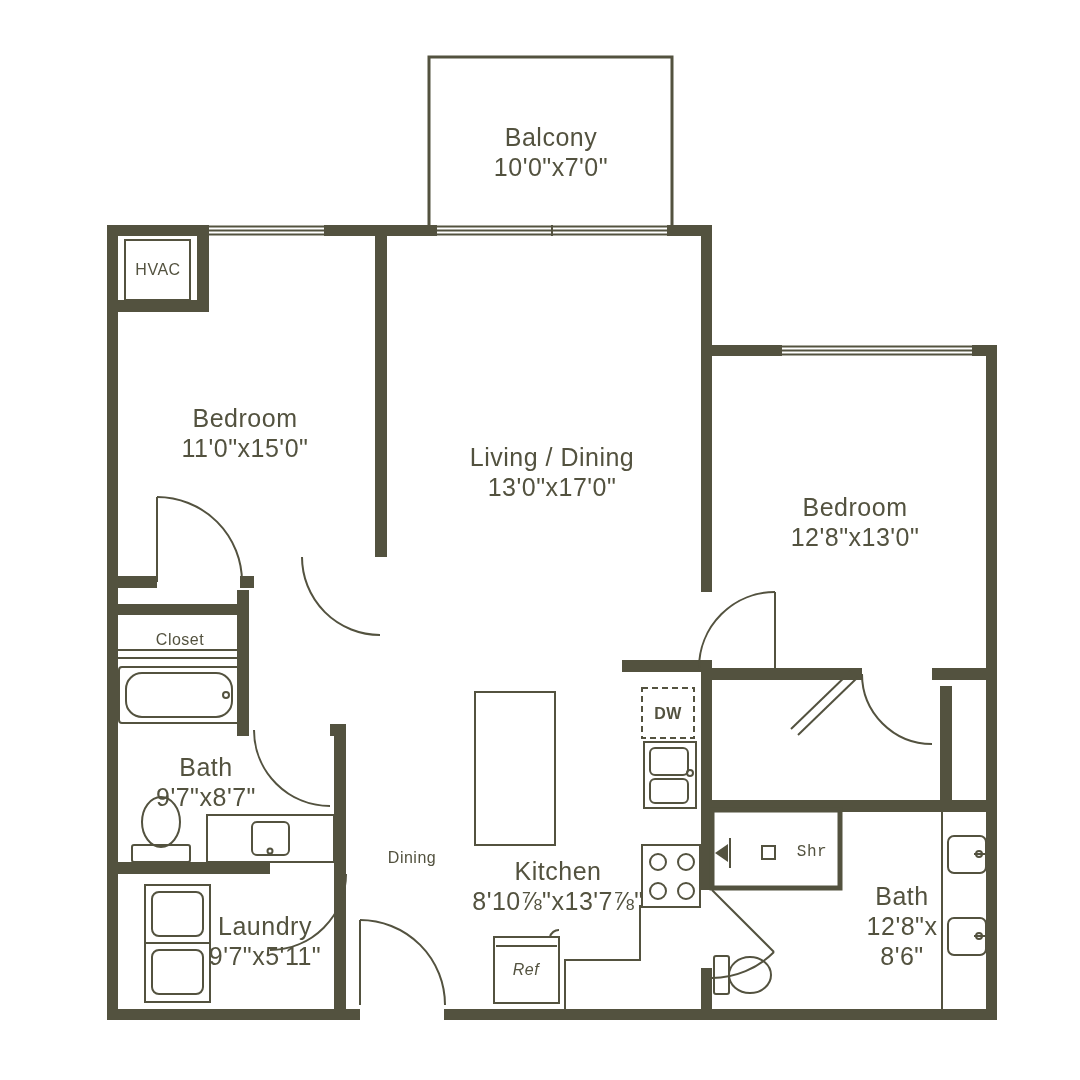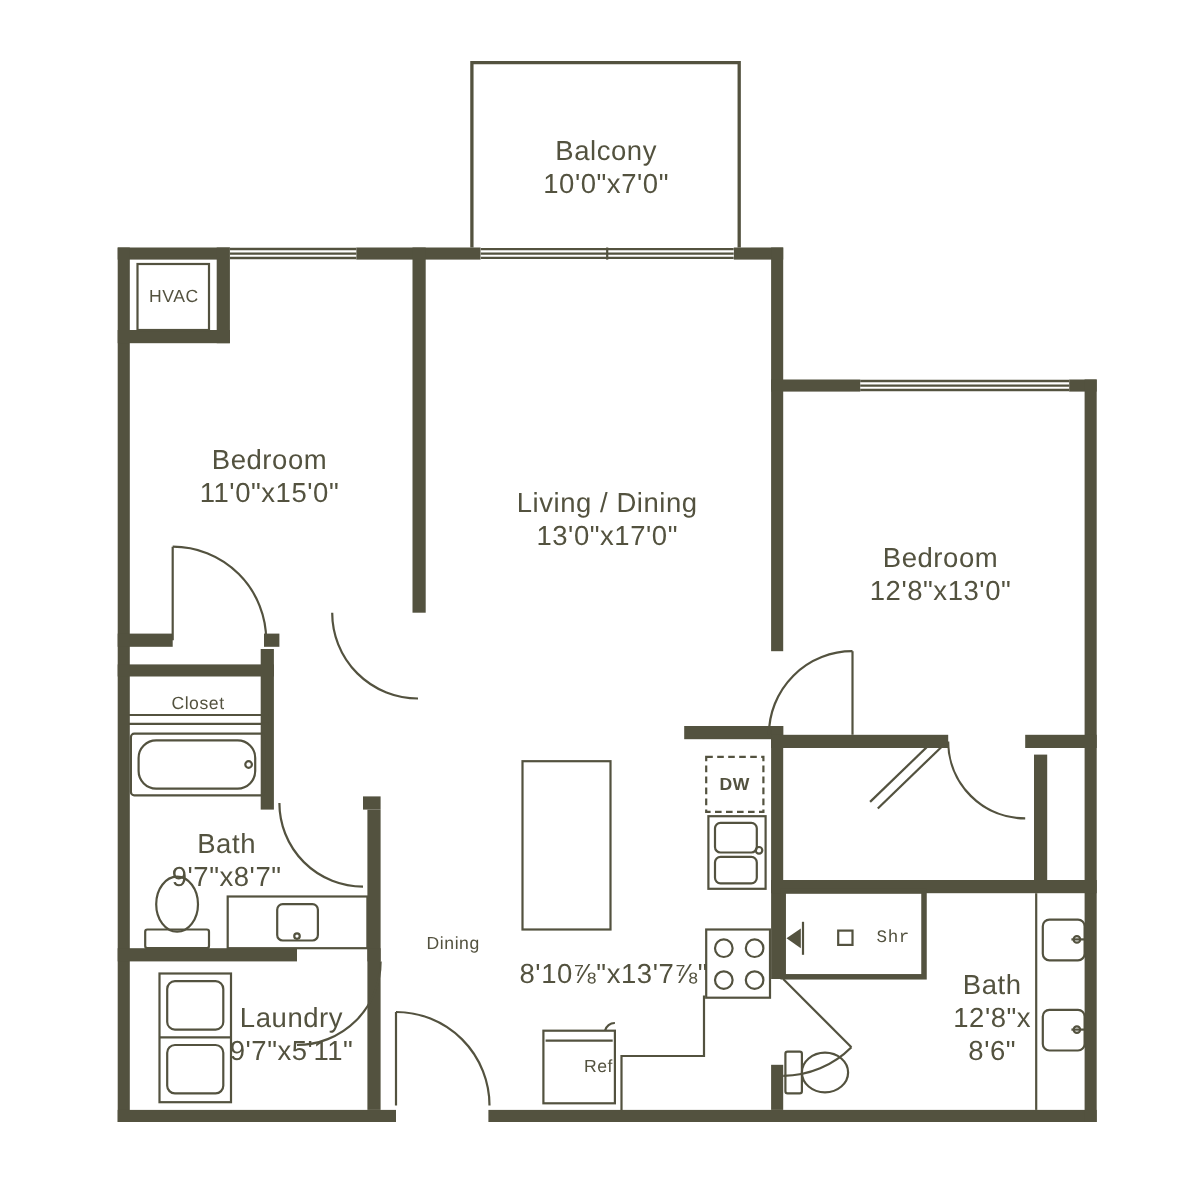--- a/index.html
+++ b/index.html
@@ -230,35 +230,36 @@
   <div class="label" style="left:253px; top:941px;">
     <span>Laundry</span>
     <span>9'7"x5'11"</span>
   </div>
 
   <div class="label mid" style="left:400px; top:858px;">
     <span>Dining</span>
   </div>
 
   <div class="label" style="left:546px; top:886px;">
+    <span>Kitchen</span>
     <span>8'10⅞"x13'7⅞"</span>
   </div>
 
 
   <div class="label" style="left:890px; top:926px;">
     <span>Bath</span>
     <span>12'8"x</span>
     <span>8'6"</span>
   </div>
 
   <div class="label small" style="left:656px; top:714px;font-weight:bold;">
     <span>DW</span>
   </div>
 
-  <div class="label mid" style="left:532px; top:970px;">
+  <div class="label mid" style="left:514px; top:970px;font-style:italic;">
     <span>Ref</span>
   </div>
 
   <div class="label mid" style="left:800px; top:853px;font-family:Liberation Mono, monospace;">
     <span>Shr</span>
   </div>
 
 </div>
 
 </body></html>

